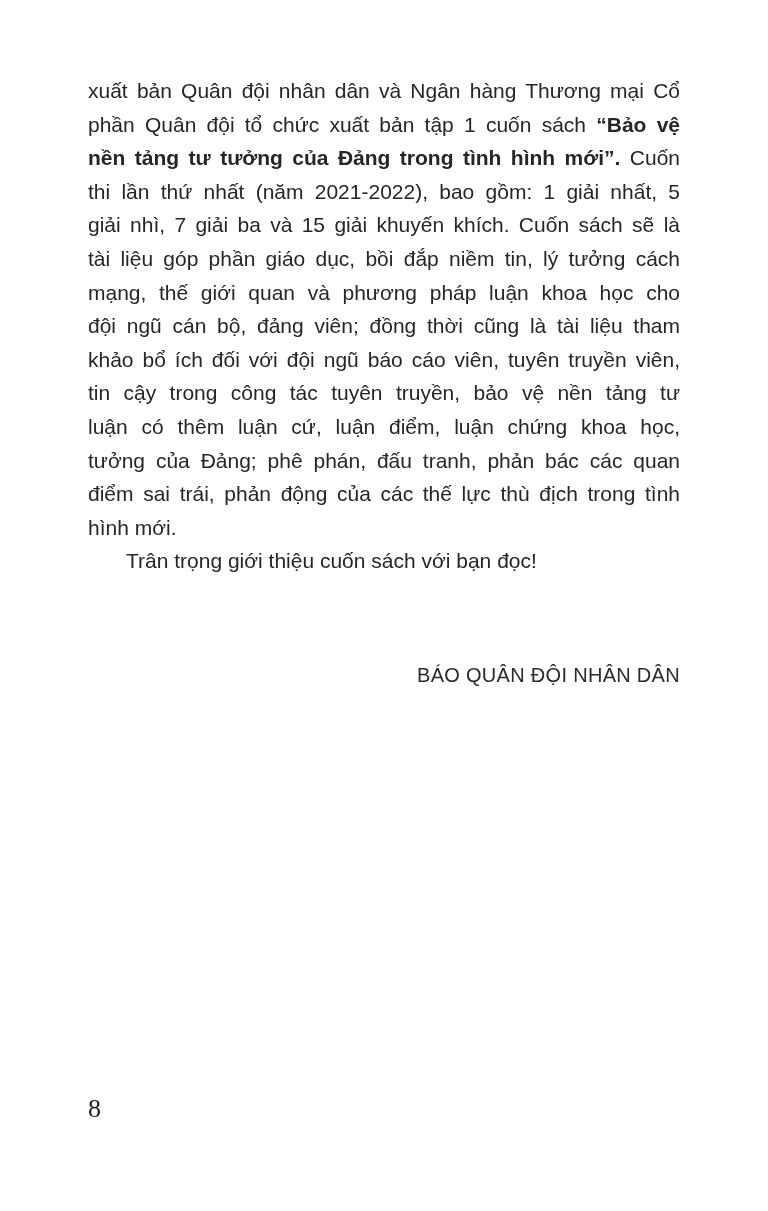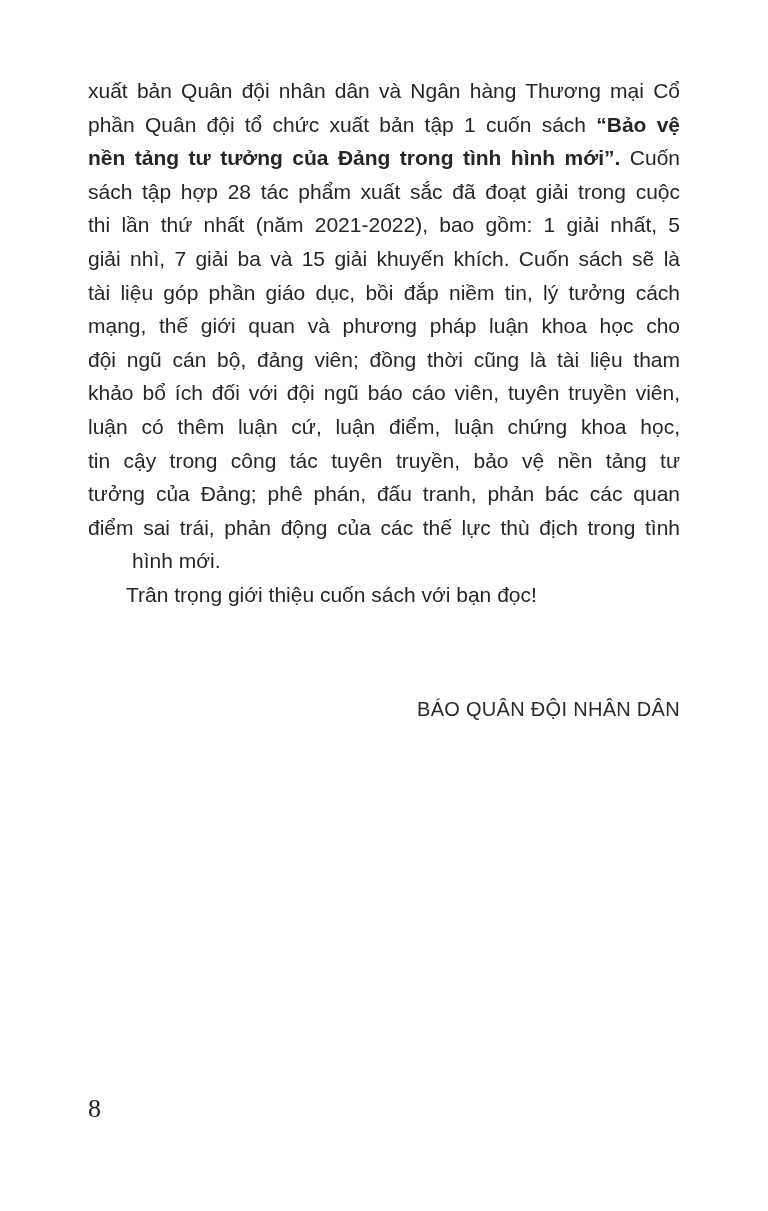--- a/index.html
+++ b/index.html
@@ -29,21 +29,20 @@
   }
   .line {
     font-size: 21px;
     line-height: 33.6px;
     text-align: justify;
     text-align-last: justify;
     color: #262626;
   }
   .line.last {
     text-align-last: left;
-    margin-left: 44px;
   }
   .bold {
     font-weight: bold;
   }
   .para-closing {
     font-size: 21px;
     line-height: 33.6px;
     text-indent: 38px;
     margin: 0;
     color: #262626;
@@ -68,29 +67,28 @@
 </style>
 </head>
 <body>
 
 <div class="page">
   <div class="text-block">
     <div id="paragraph-1">
         <div class="line"><span>xuất bản Quân đội nhân dân và Ngân hàng Thương mại Cổ</span></div>
         <div class="line"><span>phần Quân đội tổ chức xuất bản tập 1 cuốn sách </span><span class="bold">“Bảo vệ</span></div>
         <div class="line"><span class="bold">nền tảng tư tưởng của Đảng trong tình hình mới”.</span><span> Cuốn</span></div>
-        <div class="line"><span>sách tập hợp 28 tác phẩm xuất sắc đã đoạt giải trong cuộc</span></div>
         <div class="line"><span>thi lần thứ nhất (năm 2021-2022), bao gồm: 1 giải nhất, 5</span></div>
         <div class="line"><span>giải nhì, 7 giải ba và 15 giải khuyến khích. Cuốn sách sẽ là</span></div>
         <div class="line"><span>tài liệu góp phần giáo dục, bồi đắp niềm tin, lý tưởng cách</span></div>
         <div class="line"><span>mạng, thế giới quan và phương pháp luận khoa học cho</span></div>
         <div class="line"><span>đội ngũ cán bộ, đảng viên; đồng thời cũng là tài liệu tham</span></div>
         <div class="line"><span>khảo bổ ích đối với đội ngũ báo cáo viên, tuyên truyền viên,</span></div>
+        <div class="line"><span>tin cậy trong công tác tuyên truyền, bảo vệ nền tảng tư</span></div>
         <div class="line"><span>luận có thêm luận cứ, luận điểm, luận chứng khoa học,</span></div>
-        <div class="line"><span>tin cậy trong công tác tuyên truyền, bảo vệ nền tảng tư</span></div>
         <div class="line"><span>tưởng của Đảng; phê phán, đấu tranh, phản bác các quan</span></div>
         <div class="line"><span>điểm sai trái, phản động của các thế lực thù địch trong tình</span></div>
         <div class="line last"><span>hình mới.</span></div>
       </div>
     <p class="para-closing">Trân trọng giới thiệu cuốn sách với bạn đọc!</p>
     <div class="byline">BÁO QUÂN ĐỘI NHÂN DÂN</div>
   </div>
   <div class="page-number">8</div>
 </div>
 

